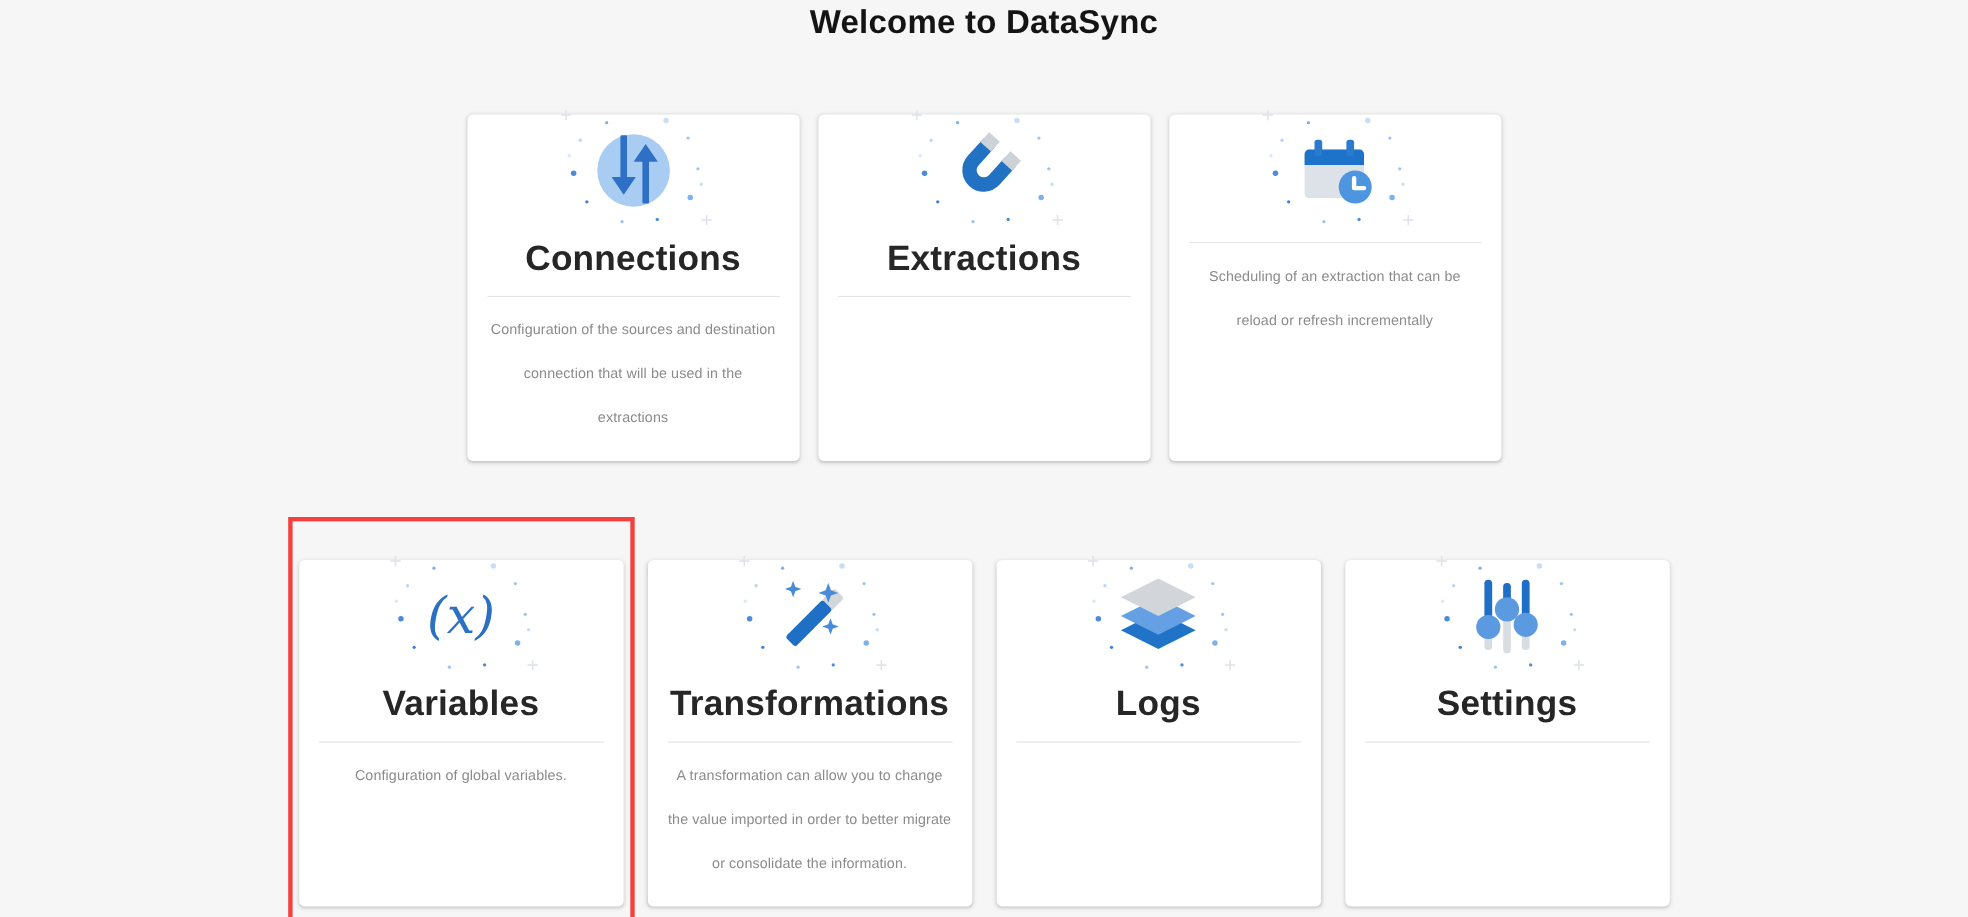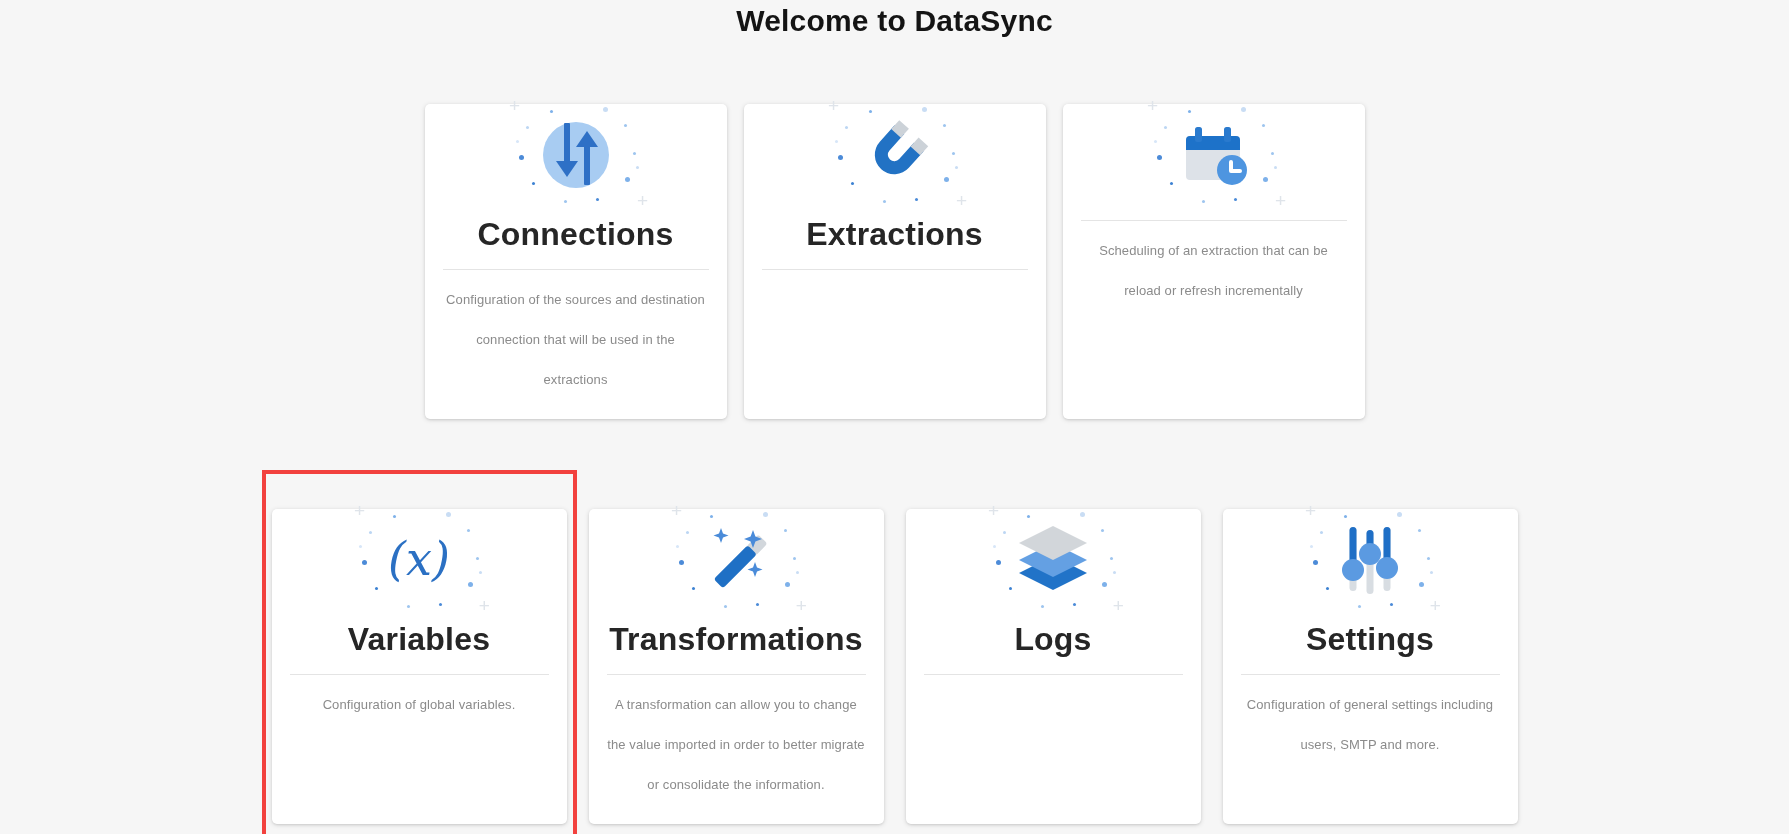--- a/index.html
+++ b/index.html
@@ -249,17 +249,16 @@
           <rect x="41.5" y="16" width="7" height="28" rx="3.5" fill="#1f6fc6"></rect>
           <circle cx="45" cy="40" r="11" fill="#5b9ae1"></circle>
 
           <rect x="58.5" y="13" width="7" height="64" rx="3.5" fill="#d8dde2"></rect>
           <rect x="58.5" y="13" width="7" height="42" rx="3.5" fill="#1f6fc6"></rect>
           <circle cx="62" cy="54" r="11" fill="#5b9ae1"></circle>
         </svg>
       </div>
       <h2 class="card-title">Settings</h2>
       <div class="divider"></div>
-      <p class="card-desc">Configuration of general settings including users, SMTP and more.</p>
     </div>
   </div>
 
 </div>
 
 </body></html>

